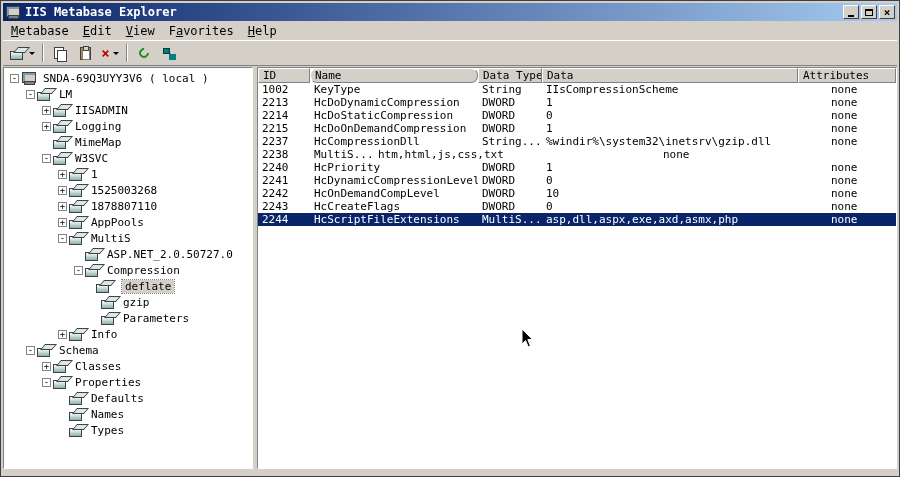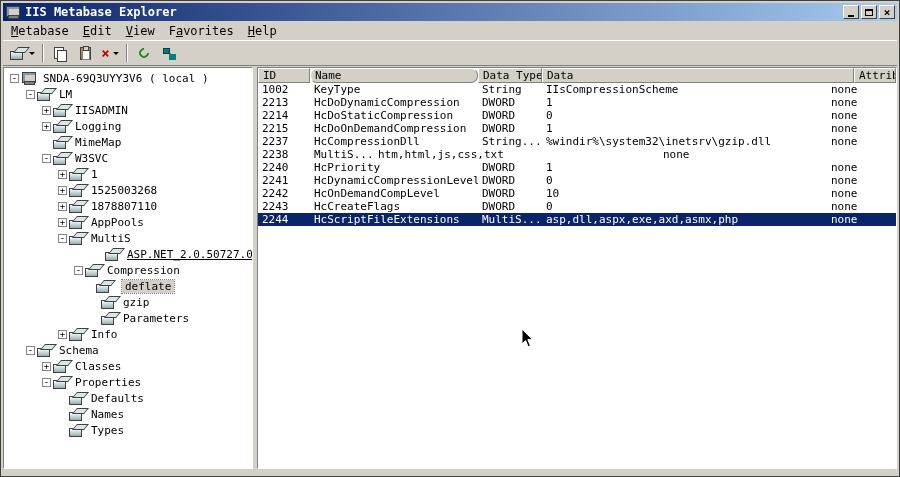--- a/index.html
+++ b/index.html
@@ -199,21 +199,21 @@
           <span class="drawer-icon"></span>
           <span class="tree-label">AppPools</span>
         </div>
         <div class="tree-row" style="padding-left: 52px;">
           <span class="exp-slot">
             <span class="exp-box">-</span>
           </span>
           <span class="drawer-icon"></span>
           <span class="tree-label">MultiS</span>
         </div>
-        <div class="tree-row" style="padding-left: 88px; text-decoration: underline;">
+        <div class="tree-row" style="padding-left: 68px;">
           <span class="exp-slot"></span>
           <span class="drawer-icon"></span>
           <span class="tree-label">ASP.NET_2.0.50727.0</span>
         </div>
         <div class="tree-row" style="padding-left: 68px;">
           <span class="exp-slot">
             <span class="exp-box">-</span>
           </span>
           <span class="drawer-icon"></span>
           <span class="tree-label">Compression</span>
@@ -276,21 +276,21 @@
           <span class="drawer-icon"></span>
           <span class="tree-label">Types</span>
         </div>
       </div>
     <div class="splitter"></div>
     <div class="pane grid-pane">
       <div class="grid-header" id="grid-header">
           <span class="gh-cell" style="width: 52px; flex: 0 0 auto;">ID</span>
           <span class="gh-cell" style="width: 168px; flex: 0 0 auto; border-radius: 7px;">Name</span>
           <span class="gh-cell" style="width: 64px; flex: 0 0 auto;">Data Type</span>
-          <span class="gh-cell" style="width: 312px; flex: 0 0 auto;">Data</span>
+          <span class="gh-cell" style="width: 256px; flex: 0 0 auto;">Data</span>
           <span class="gh-cell" style="flex: 1 1 0%;">Attributes</span>
         </div>
       <div id="grid-rows">
           <div class="g-row">
             <span class="g-cell" style="width: 52px; flex: 0 0 auto;">1002</span>
             <span class="g-cell" style="width: 168px; flex: 0 0 auto;">KeyType</span>
             <span class="g-cell" style="width: 64px; flex: 0 0 auto;">String</span>
             <span class="g-cell" style="width: 285px; flex: 0 0 auto;">IIsCompressionScheme</span>
             <span class="g-cell" style="flex: 1 1 0%;">none</span>
           </div>

